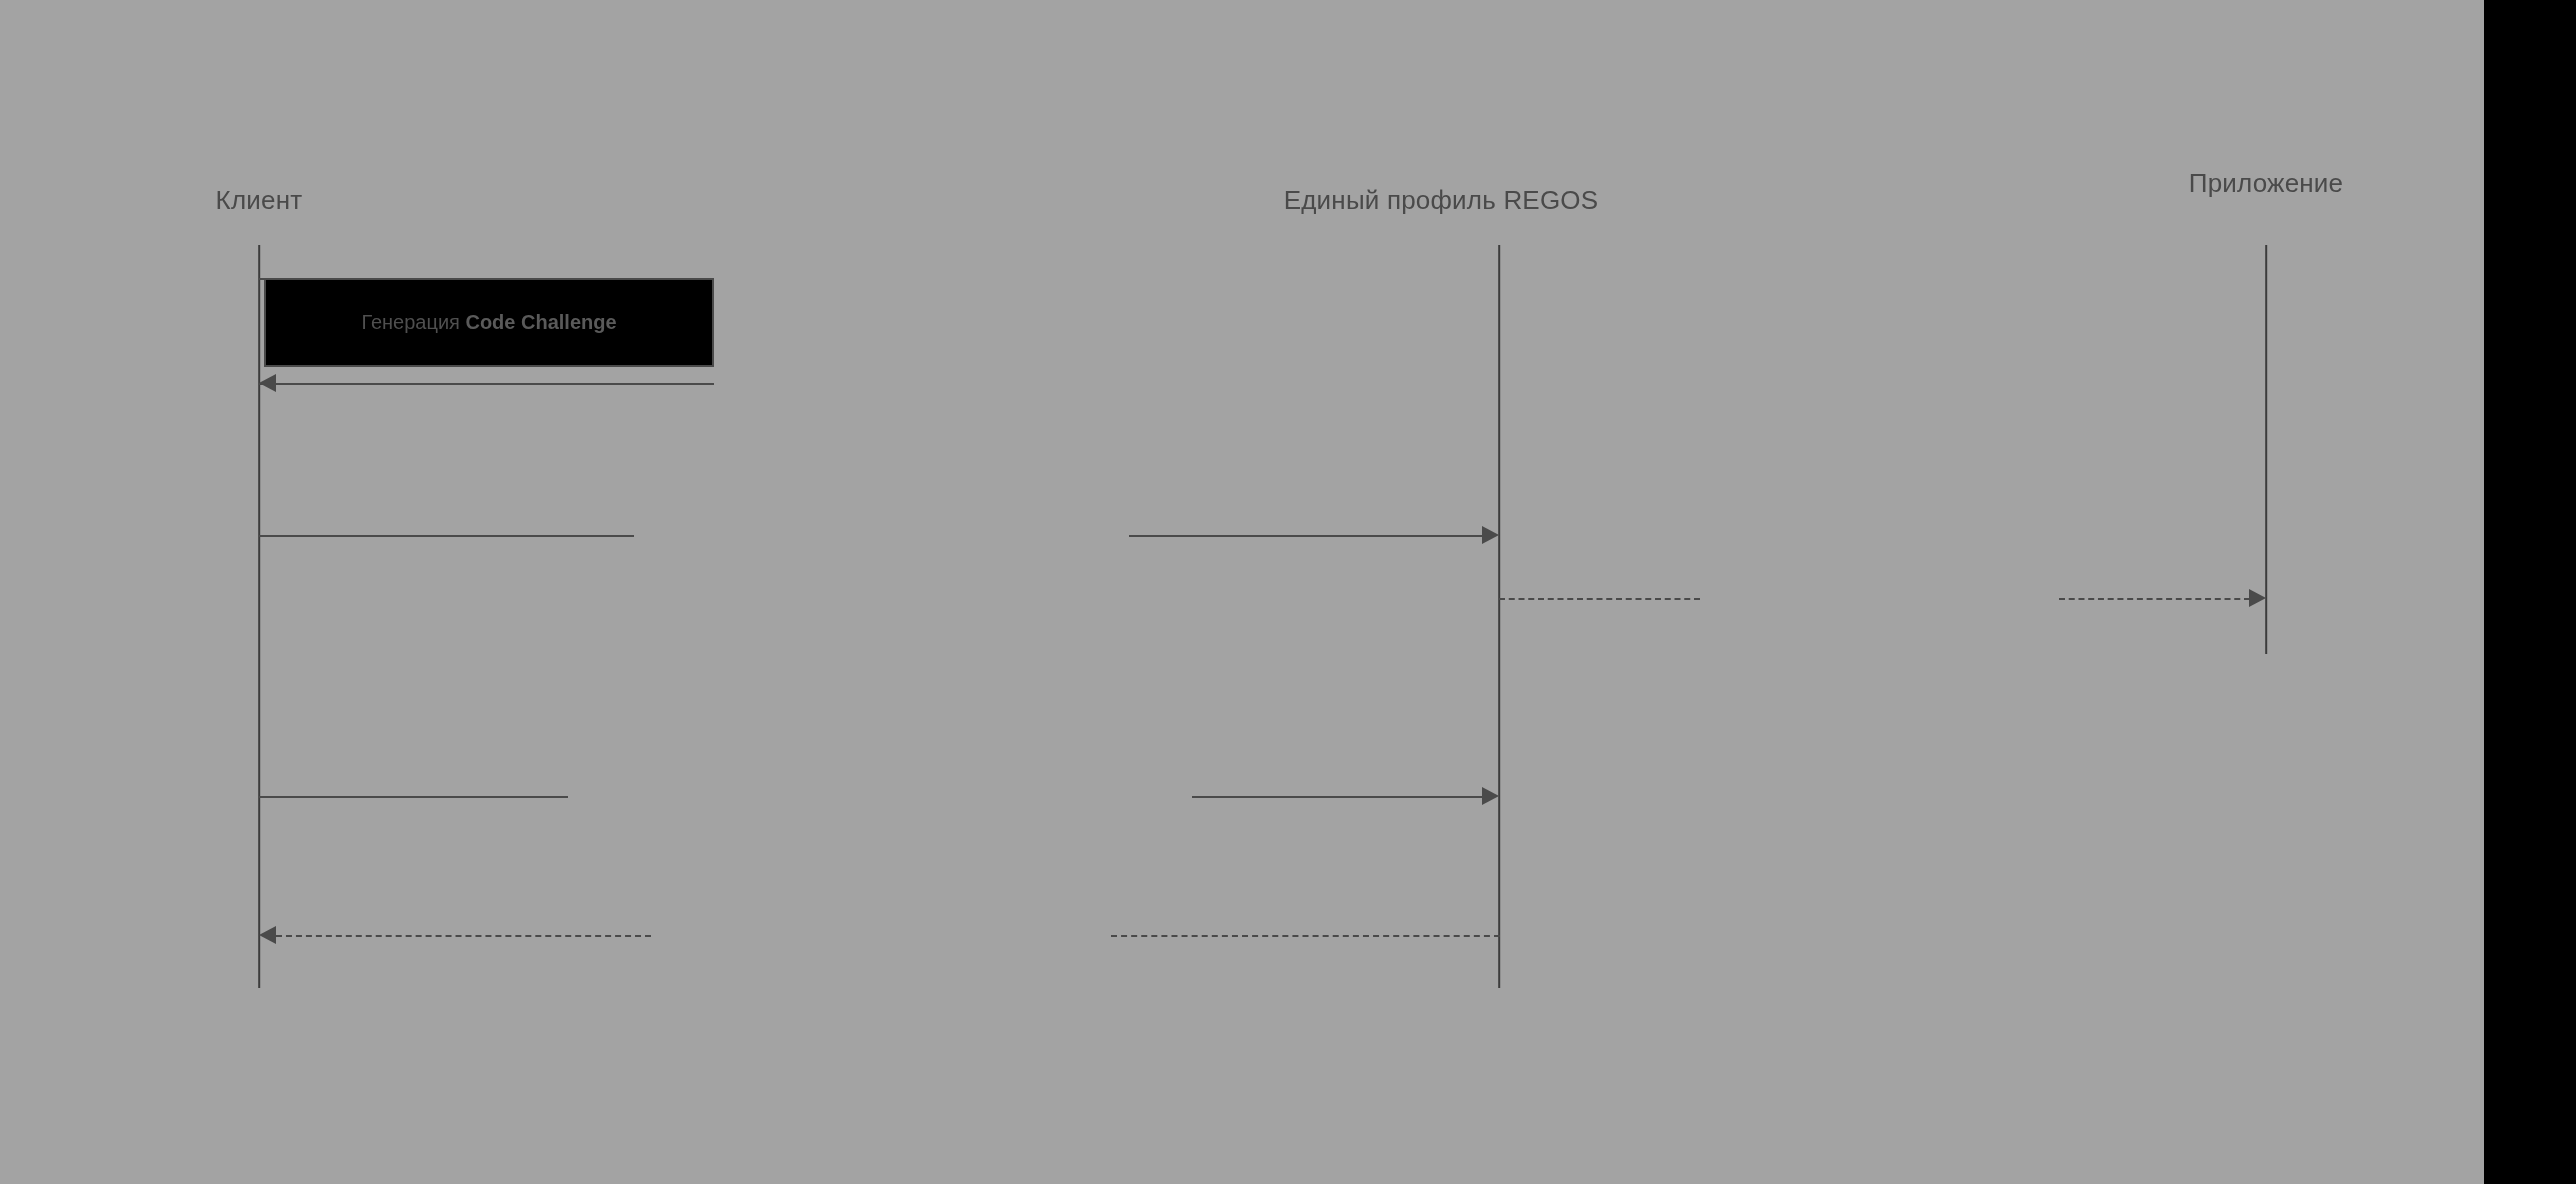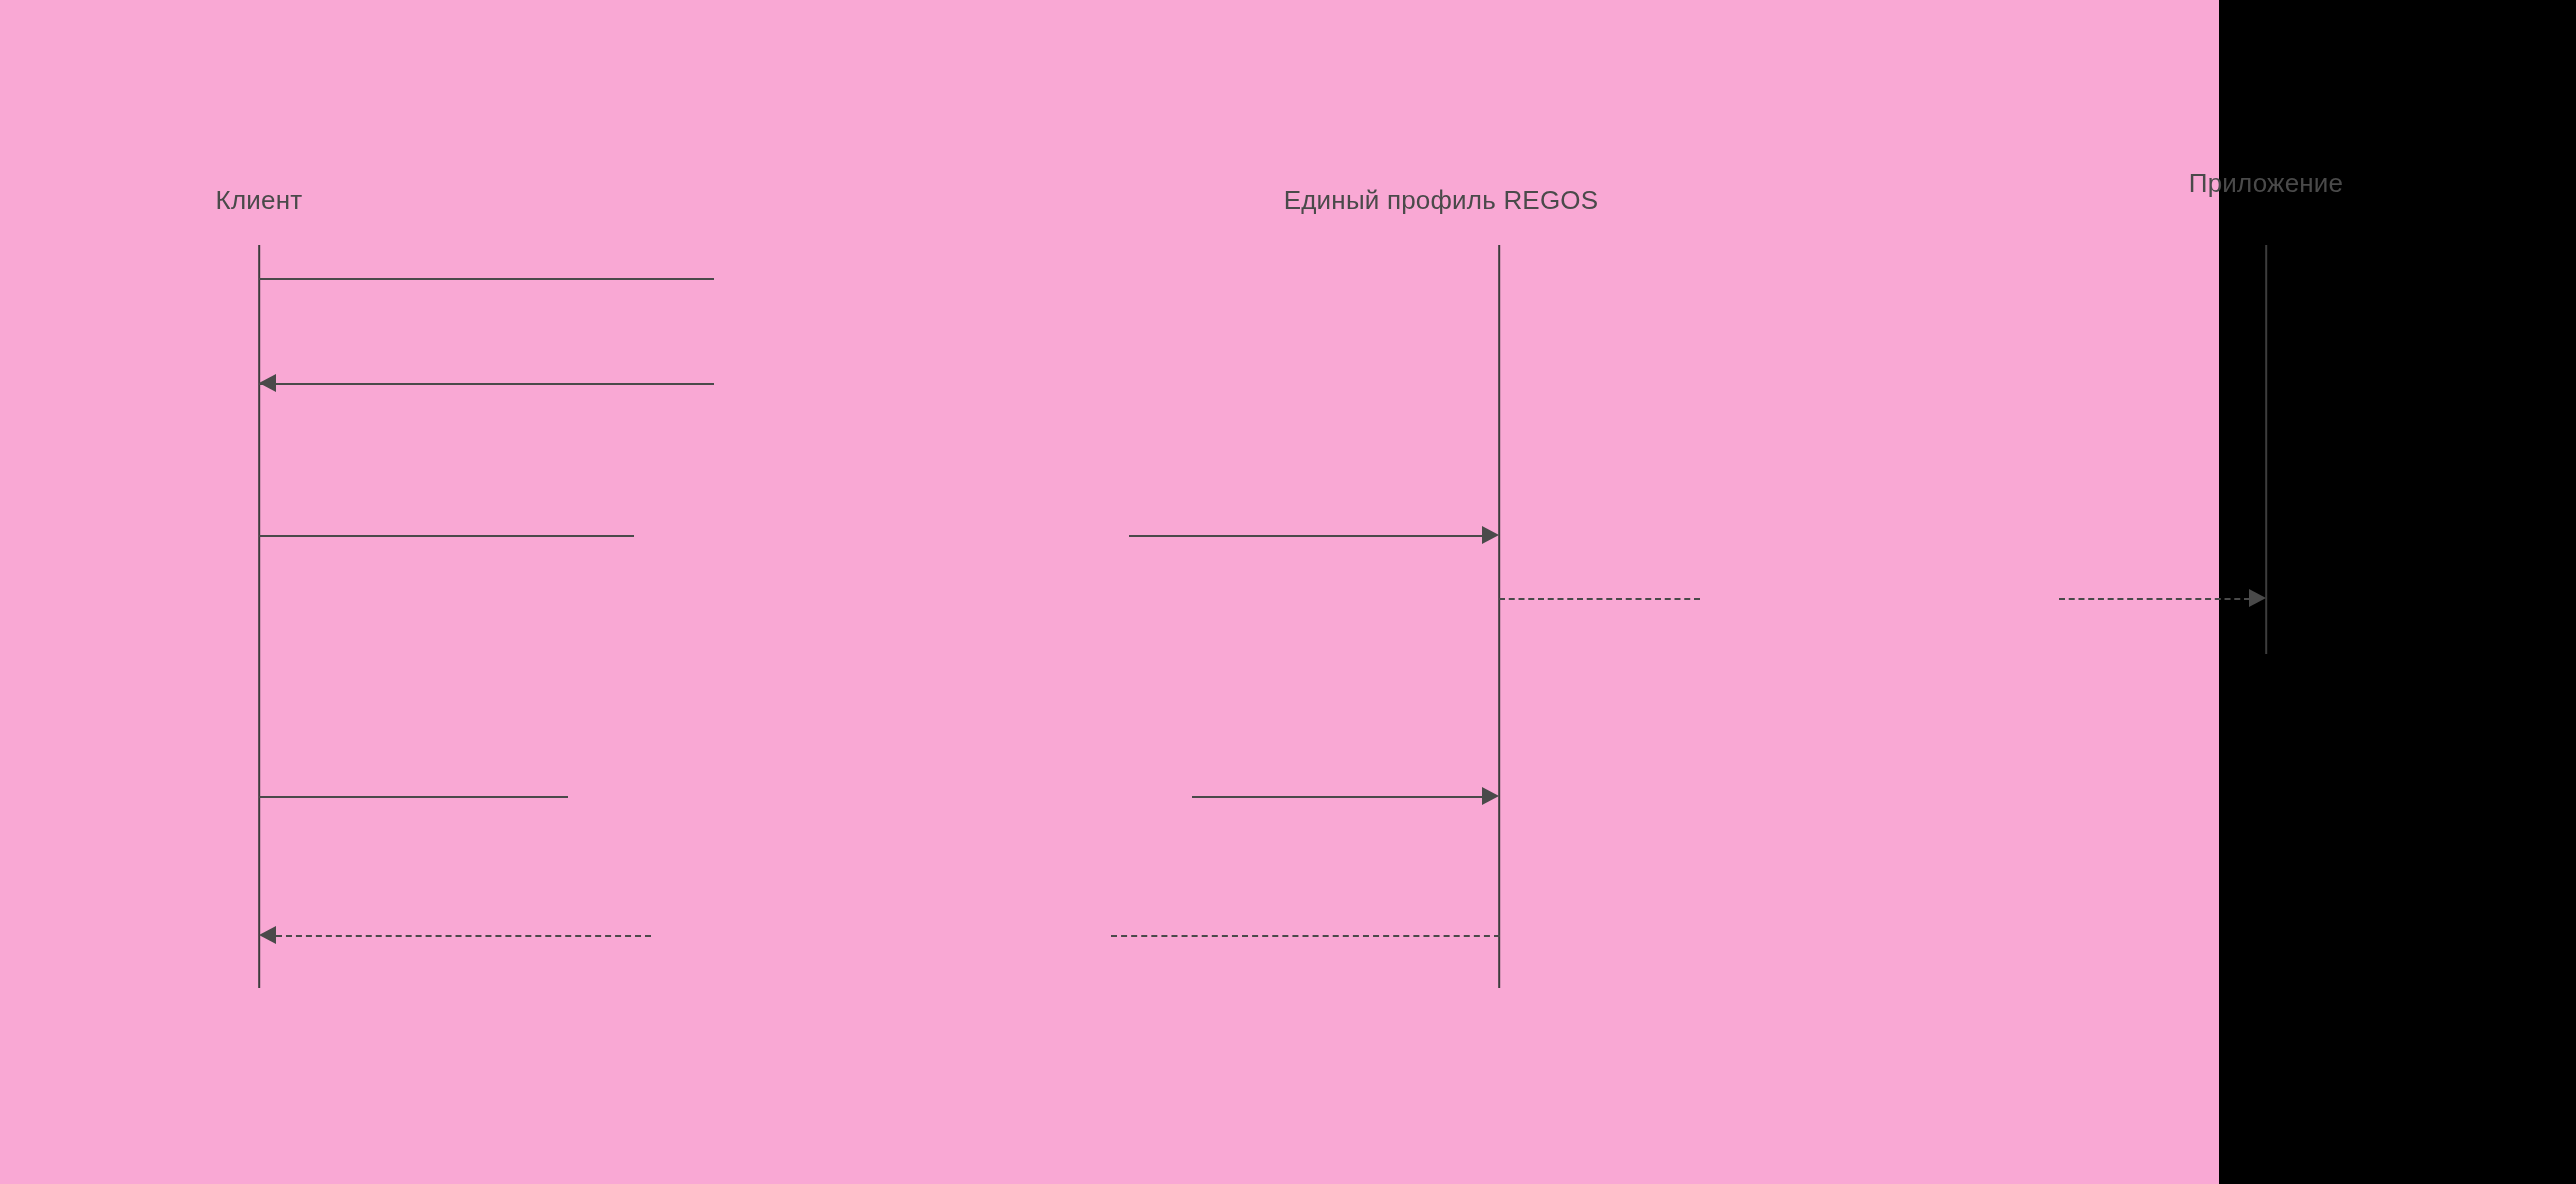--- a/index.html
+++ b/index.html
@@ -8,23 +8,23 @@
     background: #000000;
   }
   body {
     width: 2576px;
     height: 1185px;
     font-family: "Liberation Sans", sans-serif;
     overflow: hidden;
   }
   #diagram {
     position: relative;
-    width: 2219px;
+    width: 2484px;
     height: 1185px;
-    background: #f9a8d4;
+    background: #a3a3a3;
   }
   .lifeline-label {
     position: absolute;
     transform: translateX(-50%);
     color: #4a4a4a;
     font-size: 26px;
     font-family: "Liberation Sans", sans-serif;
     white-space: nowrap;
     letter-spacing: 0.2px;
   }
@@ -85,20 +85,25 @@
   <div class="lifeline-label" style="left:2266px; top:168px;">Приложение</div>
 
   <div class="lifeline" style="left:259px; top:245px; height:743px;"></div>
   <div class="lifeline" style="left:1499px; top:245px; height:743px;"></div>
   <div class="lifeline" style="left:2266px; top:245px; height:409px;"></div>
 
   <div class="msg-line" style="left:259px; top:278px; width:455px;"></div>
   <div class="msg-line" style="left:259px; top:383px; width:455px;"></div>
   <div class="arrowhead left" style="left:259px; top:374px;"></div>
 
+  <div class="note-box" style="left:264px; top:278px; width:450px; height:89px;">
+    <span class="note-text">
+      <span>Генерация </span><b>Code Challenge</b>
+    </span>
+  </div>
 
   <div class="msg-line" style="left:259px; top:535px; width:375px;"></div>
   <div class="msg-line" style="left:1129px; top:535px; width:355px;"></div>
   <div class="arrowhead right" style="left:1482px; top:526px;"></div>
 
   <div class="msg-line dashed" style="left:1499px; top:598px; width:201px;"></div>
   <div class="msg-line dashed" style="left:2059px; top:598px; width:191px;"></div>
   <div class="arrowhead right" style="left:2249px; top:589px;"></div>
 
   <div class="msg-line" style="left:259px; top:796px; width:309px;"></div>

